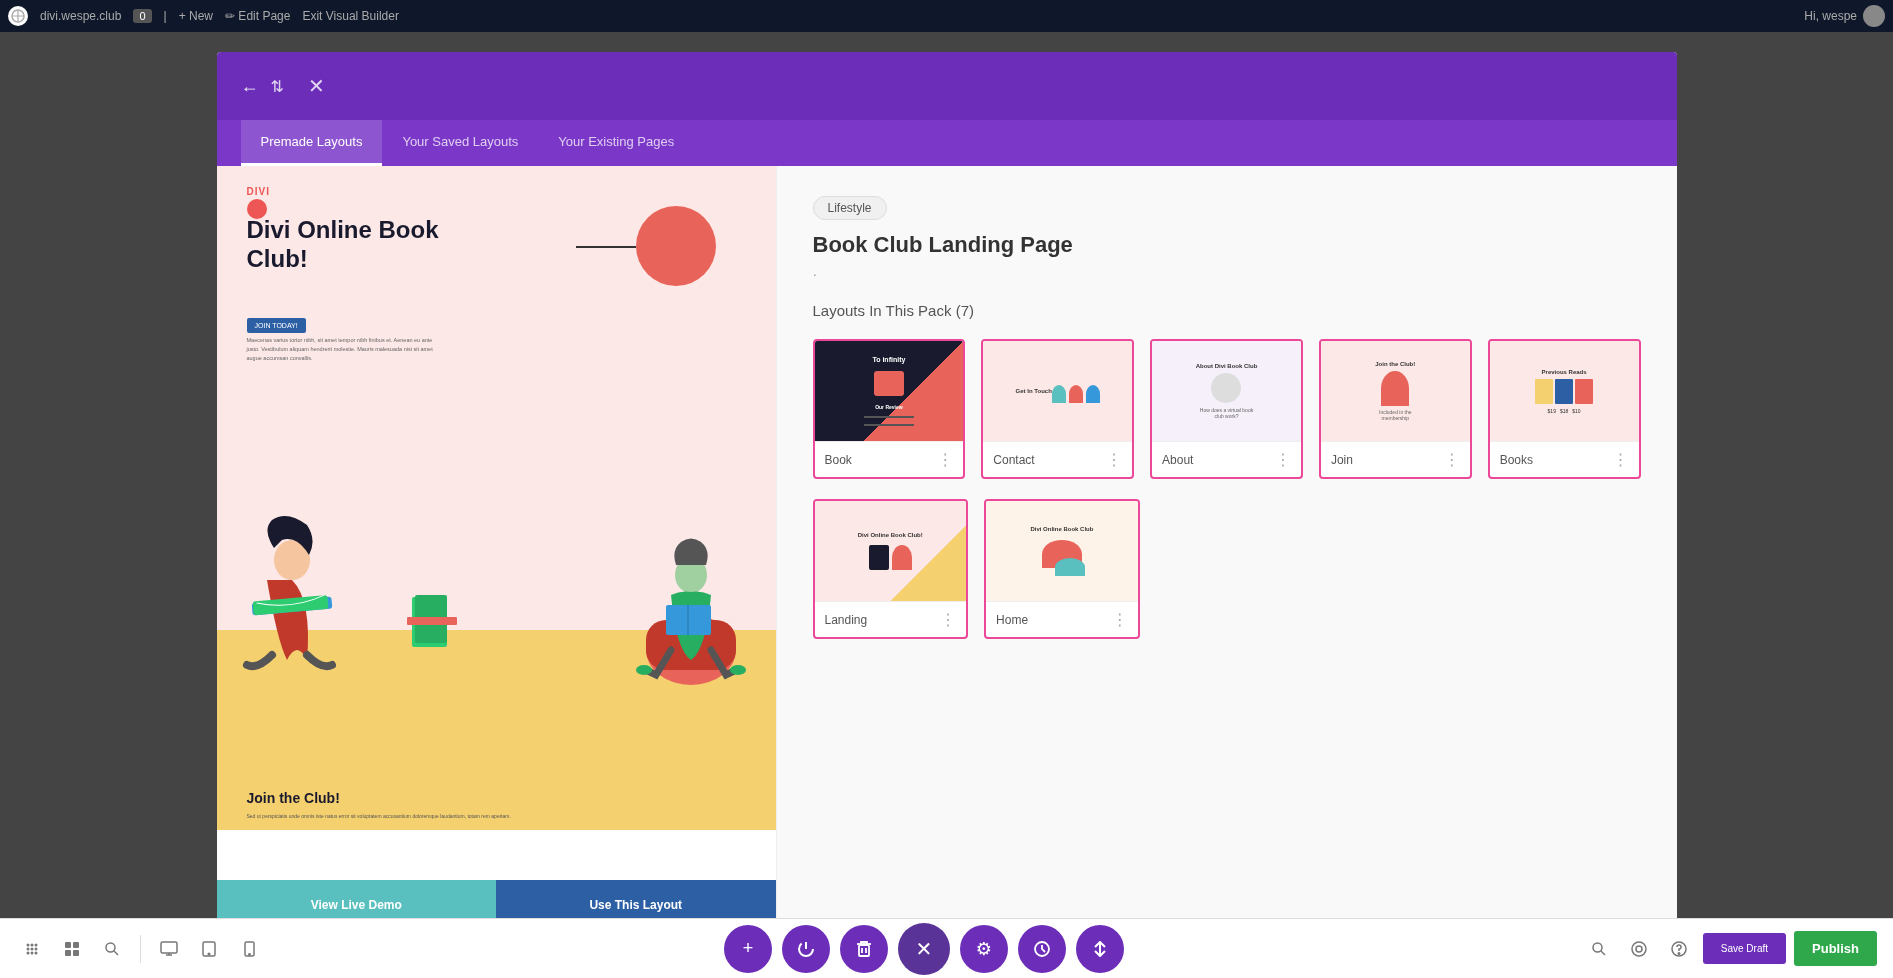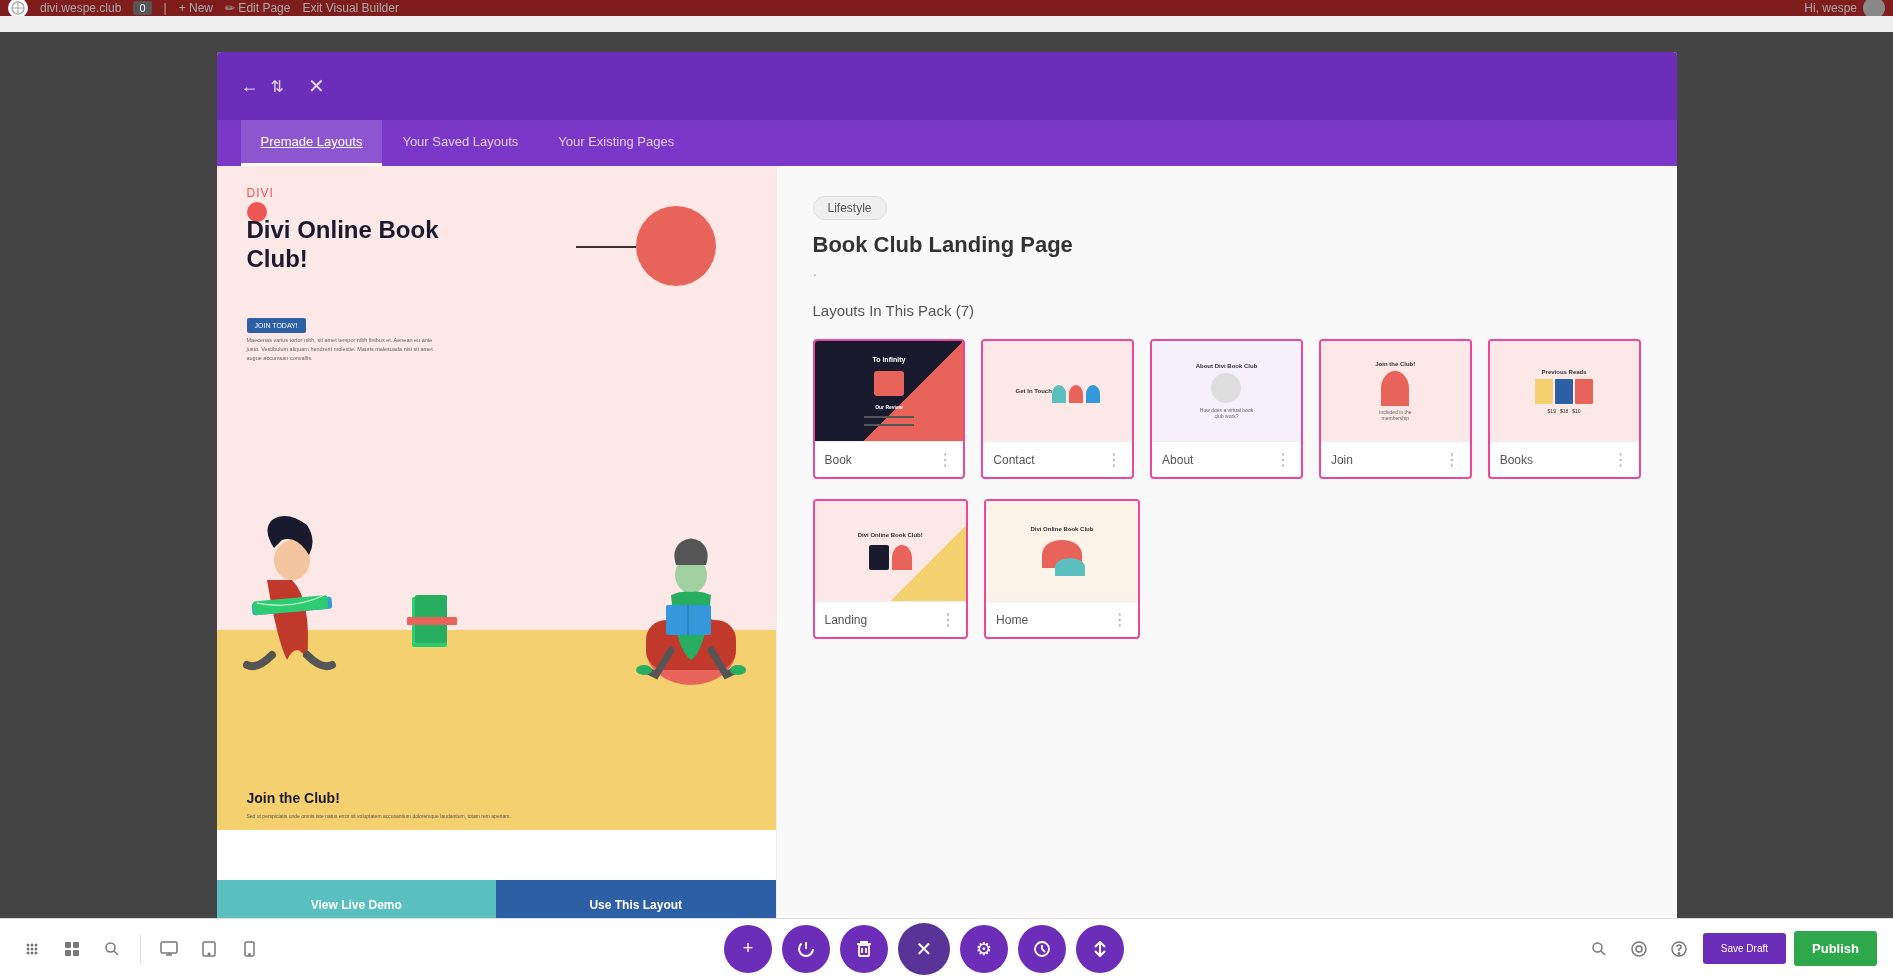--- a/index.html
+++ b/index.html
@@ -1,22 +1,22 @@
 <!DOCTYPE html>
 <html><head>
   <meta charset="utf-8">
   <style>
     * { box-sizing: border-box; margin: 0; padding: 0; }
     body { font-family: -apple-system, BlinkMacSystemFont, 'Segoe UI', sans-serif; background: #f0f0f1; font-size: 13px; }
 
     
     .wp-admin-bar {
-      background: #7f1d1d;
-      color: #fff;
-      height: 16px;
+      background: #0f172a;
+      color: #fff;
+      height: 32px;
       display: flex;
       align-items: center;
       padding: 0 8px;
       gap: 12px;
       font-size: 12px;
     }
     .wp-admin-bar .wp-logo { width: 20px; height: 20px; background: #fff; border-radius: 50%; display: flex; align-items: center; justify-content: center; }
     .wp-admin-bar .site-name { color: #aaa; font-size: 12px; }
     .wp-admin-bar .comment-bubble { background: #555; padding: 1px 6px; border-radius: 3px; font-size: 11px; }
     .wp-admin-bar .new-btn { color: #aaa; font-size: 12px; cursor: pointer; }
@@ -74,21 +74,20 @@
       color: rgba(255,255,255,0.75);
       padding: 14px 20px;
       cursor: pointer;
       font-size: 13px;
       border-bottom: 3px solid transparent;
     }
     .modal-tabs .tab.active {
       color: #fff;
       background: rgba(255,255,255,0.15);
       border-bottom: 3px solid #fff;
-      text-decoration: underline;
     }
 
     
     .modal-content {
       display: flex;
       flex: 1;
       overflow: hidden;
       background: #f9f9f9;
     }
 
@@ -345,21 +344,21 @@
         <div class="preview-wrapper">
 
           <div style="position:absolute; top:0; left:0; right:0; bottom:50px; background: #fce8e6;"></div>
           <div style="position:absolute; bottom:50px; left:0; right:0; height:200px; background: #f5d06e;"></div>
 
           <div class="red-circle"></div>
 
           <div style="position:absolute; top:80px; right:140px; width:60px; height:2px; background:#333;"></div>
 
           <div style="position:absolute; top:20px; left:30px;">
-            <div style="font-size:12px; color:#e55; font-weight:normal; letter-spacing:1px;text-align:center;">DIVI</div>
+            <div style="font-size:10px; color:#e55; font-weight:bold; letter-spacing:1px;text-align:center;">DIVI</div>
             <div style="width:20px; height:20px; background:#e55; border-radius:50%; margin-top:2px;"></div>
           </div>
 
           <div style="position:absolute; top:50px; left:30px; font-size:24px; font-weight:900; color:#1a1a2e; line-height:1.2;">
             <div>Divi Online Book</div>
             <div>Club!</div>
           </div>
 
           <div style="position:absolute; top:150px; left:30px;">
             <div class="join-btn-preview">JOIN TODAY!</div>

